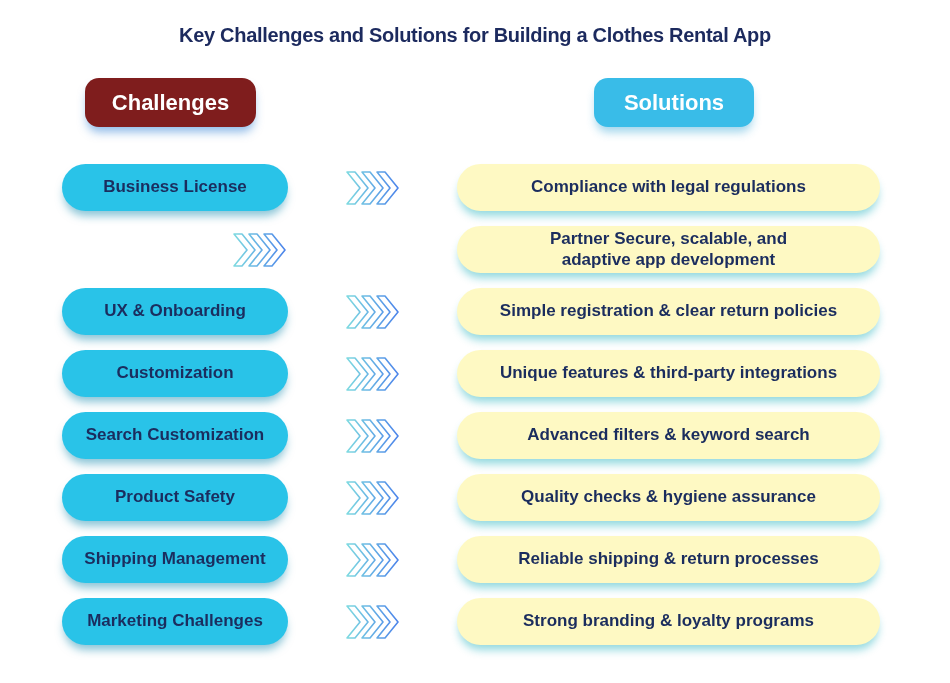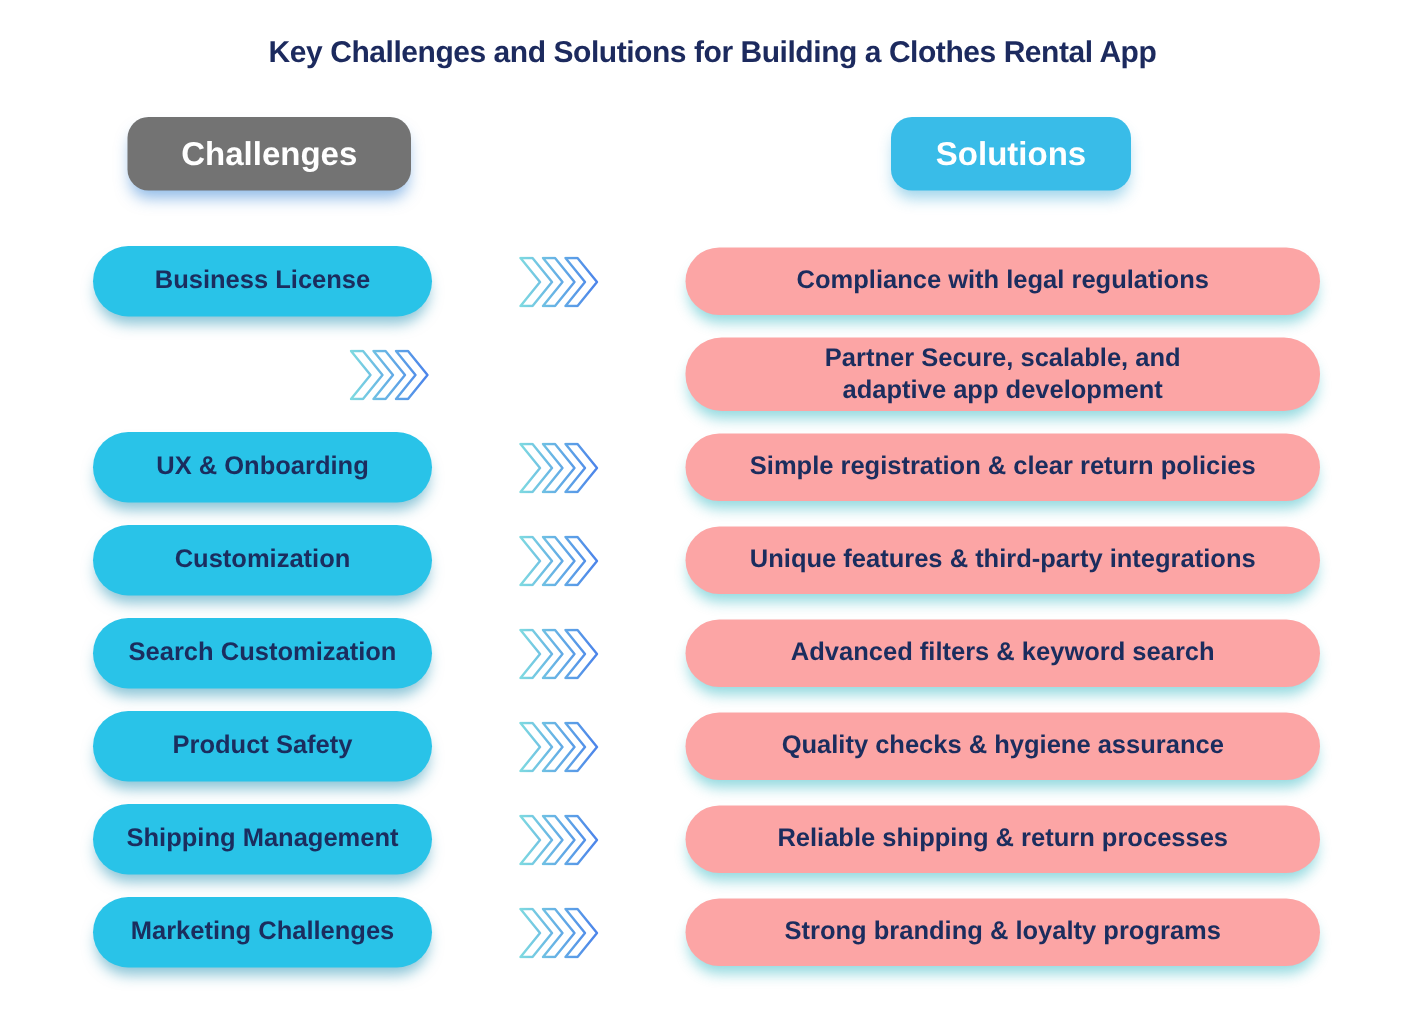--- a/index.html
+++ b/index.html
@@ -30,39 +30,38 @@
     border-radius: 14px;
     display: flex;
     align-items: center;
     justify-content: center;
     color: #ffffff;
     font-size: 22px;
     font-weight: bold;
   }
   .col-header.challenges {
     left: 85px;
-    width: 189px;
-    background: #737373;
+    width: 171px;
+    background: #7f1d1d;
     box-shadow: 0 7px 10px -2px rgba(33, 120, 210, 0.5);
   }
   .col-header.solutions {
     left: 594px;
     width: 160px;
     background: #39bce8;
     box-shadow: 0 7px 10px -2px rgba(40, 160, 210, 0.45);
   }
   .rows {
     position: absolute;
     top: 164px;
     left: 62px;
     width: 818px;
   }
   .row {
     display: flex;
-    align-items: center;
     height: 47px;
     margin-bottom: 15px;
   }
   .pill {
     display: flex;
     align-items: center;
     justify-content: center;
     text-align: center;
     color: #1b2d5e;
     font-weight: bold;
@@ -76,21 +75,21 @@
     border-radius: 26px;
     background: #29c3e8;
     box-shadow: 0 7px 9px -2px rgba(24, 140, 175, 0.5);
   }
   .pill.solution {
     flex: 0 0 423px;
     width: 423px;
     min-height: 45px;
     padding: 4px 18px;
     border-radius: 24px;
-    background: #fca5a5;
+    background: #fef9c3;
     box-shadow: 0 7px 9px -2px rgba(16, 170, 185, 0.45);
     white-space: pre-line;
   }
   .arrow {
     flex: 1 1 auto;
     display: flex;
     align-items: center;
     justify-content: center;
   }
   .arrow svg { display: block; }

